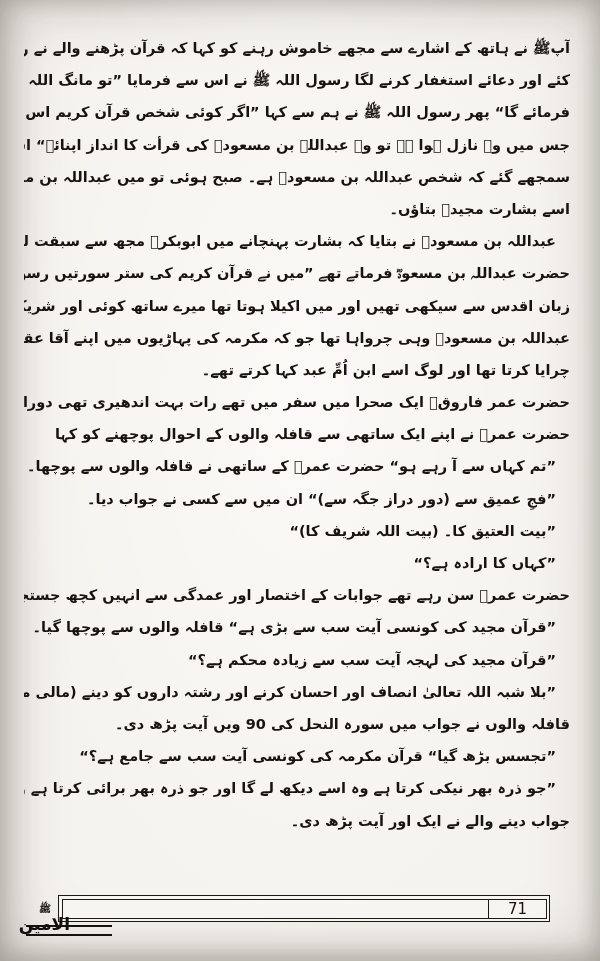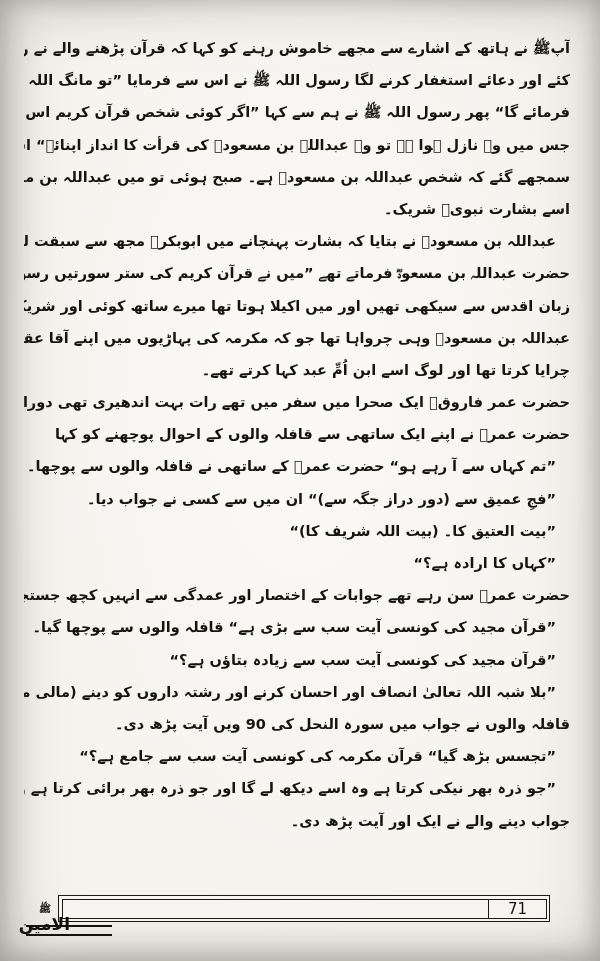--- a/index.html
+++ b/index.html
@@ -127,35 +127,35 @@
 <body>
 
 <div class="page">
 
   <div class="text-area" id="lines">
       <div class="line">آپﷺ نے ہاتھ کے اشارے سے مجھے خاموش رہنے کو کہا کہ قرآن پڑھنے والے نے رکوع و سجود مکمل</div>
       <div class="line">کئے اور دعائے استغفار کرنے لگا رسول اللہ ﷺ نے اس سے فرمایا ”تو مانگ اللہ تعالیٰ تجھے عطا</div>
       <div class="line">فرمائے گا“ پھر رسول اللہ ﷺ نے ہم سے کہا ”اگر کوئی شخص قرآن کریم اس لہجہ میں پڑھنا چاہے</div>
       <div class="line">جس میں وہ نازل ہوا ہے تو وہ عبداللہ بن مسعودؓ کی قرأت کا انداز اپنائے“ اس میں اور ابوبکرؓ</div>
       <div class="line">سمجھے گئے کہ شخص عبداللہ بن مسعودؓ ہے۔ صبح ہوئی تو میں عبداللہ بن مسعودؓ کے پاس گیا تاکہ</div>
-      <div class="line">اسے بشارت نبویؐ شریک۔</div>
+      <div class="line">اسے بشارت مجیدؐ بتاؤں۔</div>
       <div class="line indent">عبداللہ بن مسعودؓ نے بتایا کہ بشارت پہنچانے میں ابوبکرؓ مجھ سے سبقت لے گئے تھے۔</div>
       <div class="line">حضرت عبداللہ بن مسعودؓ فرماتے تھے ”میں نے قرآن کریم کی ستر سورتیں رسول اللہ ﷺ کی</div>
       <div class="line">زبان اقدس سے سیکھی تھیں اور میں اکیلا ہوتا تھا میرے ساتھ کوئی اور شریک سبق نہیں ہوتا تھا“</div>
       <div class="line">عبداللہ بن مسعودؓ وہی چرواہا تھا جو کہ مکرمہ کی پہاڑیوں میں اپنے آقا عقبہ بن ابی معیط کی بکریاں</div>
       <div class="line">چرایا کرتا تھا اور لوگ اسے ابن اُمِّ عبد کہا کرتے تھے۔</div>
       <div class="line">حضرت عمر فاروقؓ ایک صحرا میں سفر میں تھے رات بہت اندھیری تھی دوران سفر ایک قافلہ قریب آیا</div>
       <div class="line">حضرت عمرؓ نے اپنے ایک ساتھی سے قافلہ والوں کے احوال پوچھنے کو کہا</div>
       <div class="line indent">”تم کہاں سے آ رہے ہو“ حضرت عمرؓ کے ساتھی نے قافلہ والوں سے پوچھا۔</div>
       <div class="line indent">”فجِ عمیق سے (دور دراز جگہ سے)“ ان میں سے کسی نے جواب دیا۔</div>
       <div class="line indent">”بیت العتیق کا۔ (بیت اللہ شریف کا)“</div>
       <div class="line indent">”کہاں کا ارادہ ہے؟“</div>
       <div class="line">حضرت عمرؓ سن رہے تھے جوابات کے اختصار اور عمدگی سے انہیں کچھ جستجو ہوئی</div>
       <div class="line indent">”قرآن مجید کی کونسی آیت سب سے بڑی ہے“ قافلہ والوں سے پوچھا گیا۔</div>
-      <div class="line indent">”قرآن مجید کی کونسی آیت سب سے زیادہ بتاؤں ہے؟“</div>
+      <div class="line indent">”قرآن مجید کی لہجہ آیت سب سے زیادہ محکم ہے؟“</div>
       <div class="line indent">”بلا شبہ اللہ تعالیٰ انصاف اور احسان کرنے اور رشتہ داروں کو دینے (مالی مدد) کا حکم دیتا ہے“ .....</div>
       <div class="line">قافلہ والوں نے جواب میں سورہ النحل کی 90 ویں آیت پڑھ دی۔</div>
       <div class="line indent">”تجسس بڑھ گیا“ قرآن مکرمہ کی کونسی آیت سب سے جامع ہے؟“</div>
       <div class="line indent">”جو ذرہ بھر نیکی کرتا ہے وہ اسے دیکھ لے گا اور جو ذرہ بھر برائی کرتا ہے وہ اسے دیکھ لے گا“</div>
       <div class="line">جواب دینے والے نے ایک اور آیت پڑھ دی۔</div>
     </div>
 
   <div class="stamp">
     <span class="stamp-symbol">ﷺ</span>
     <span class="stamp-text">الامین</span>

